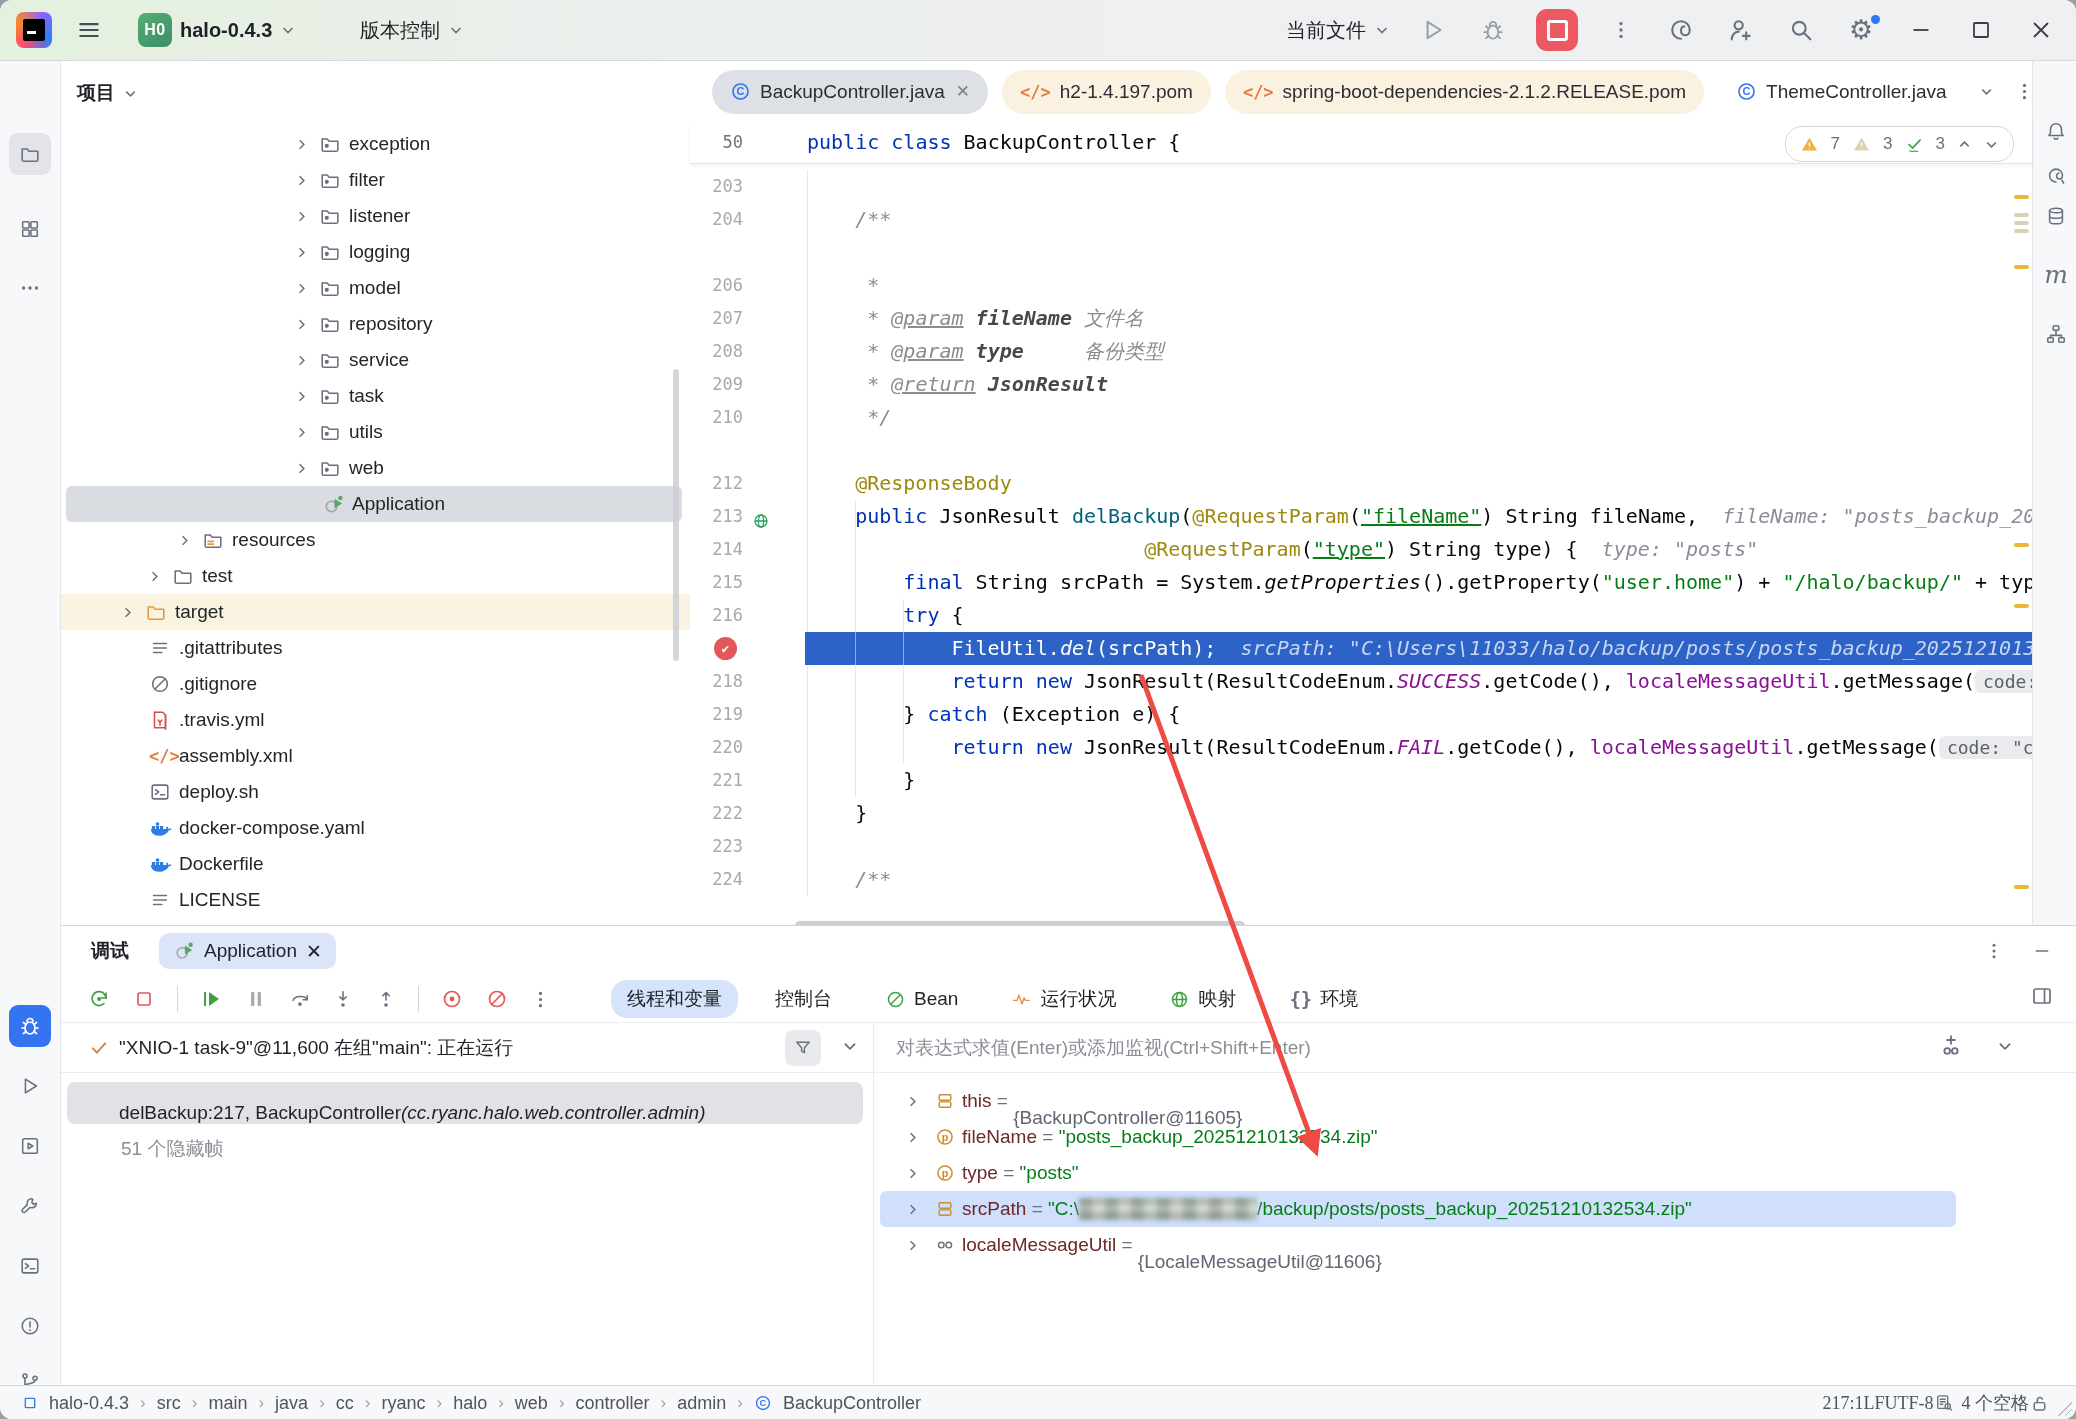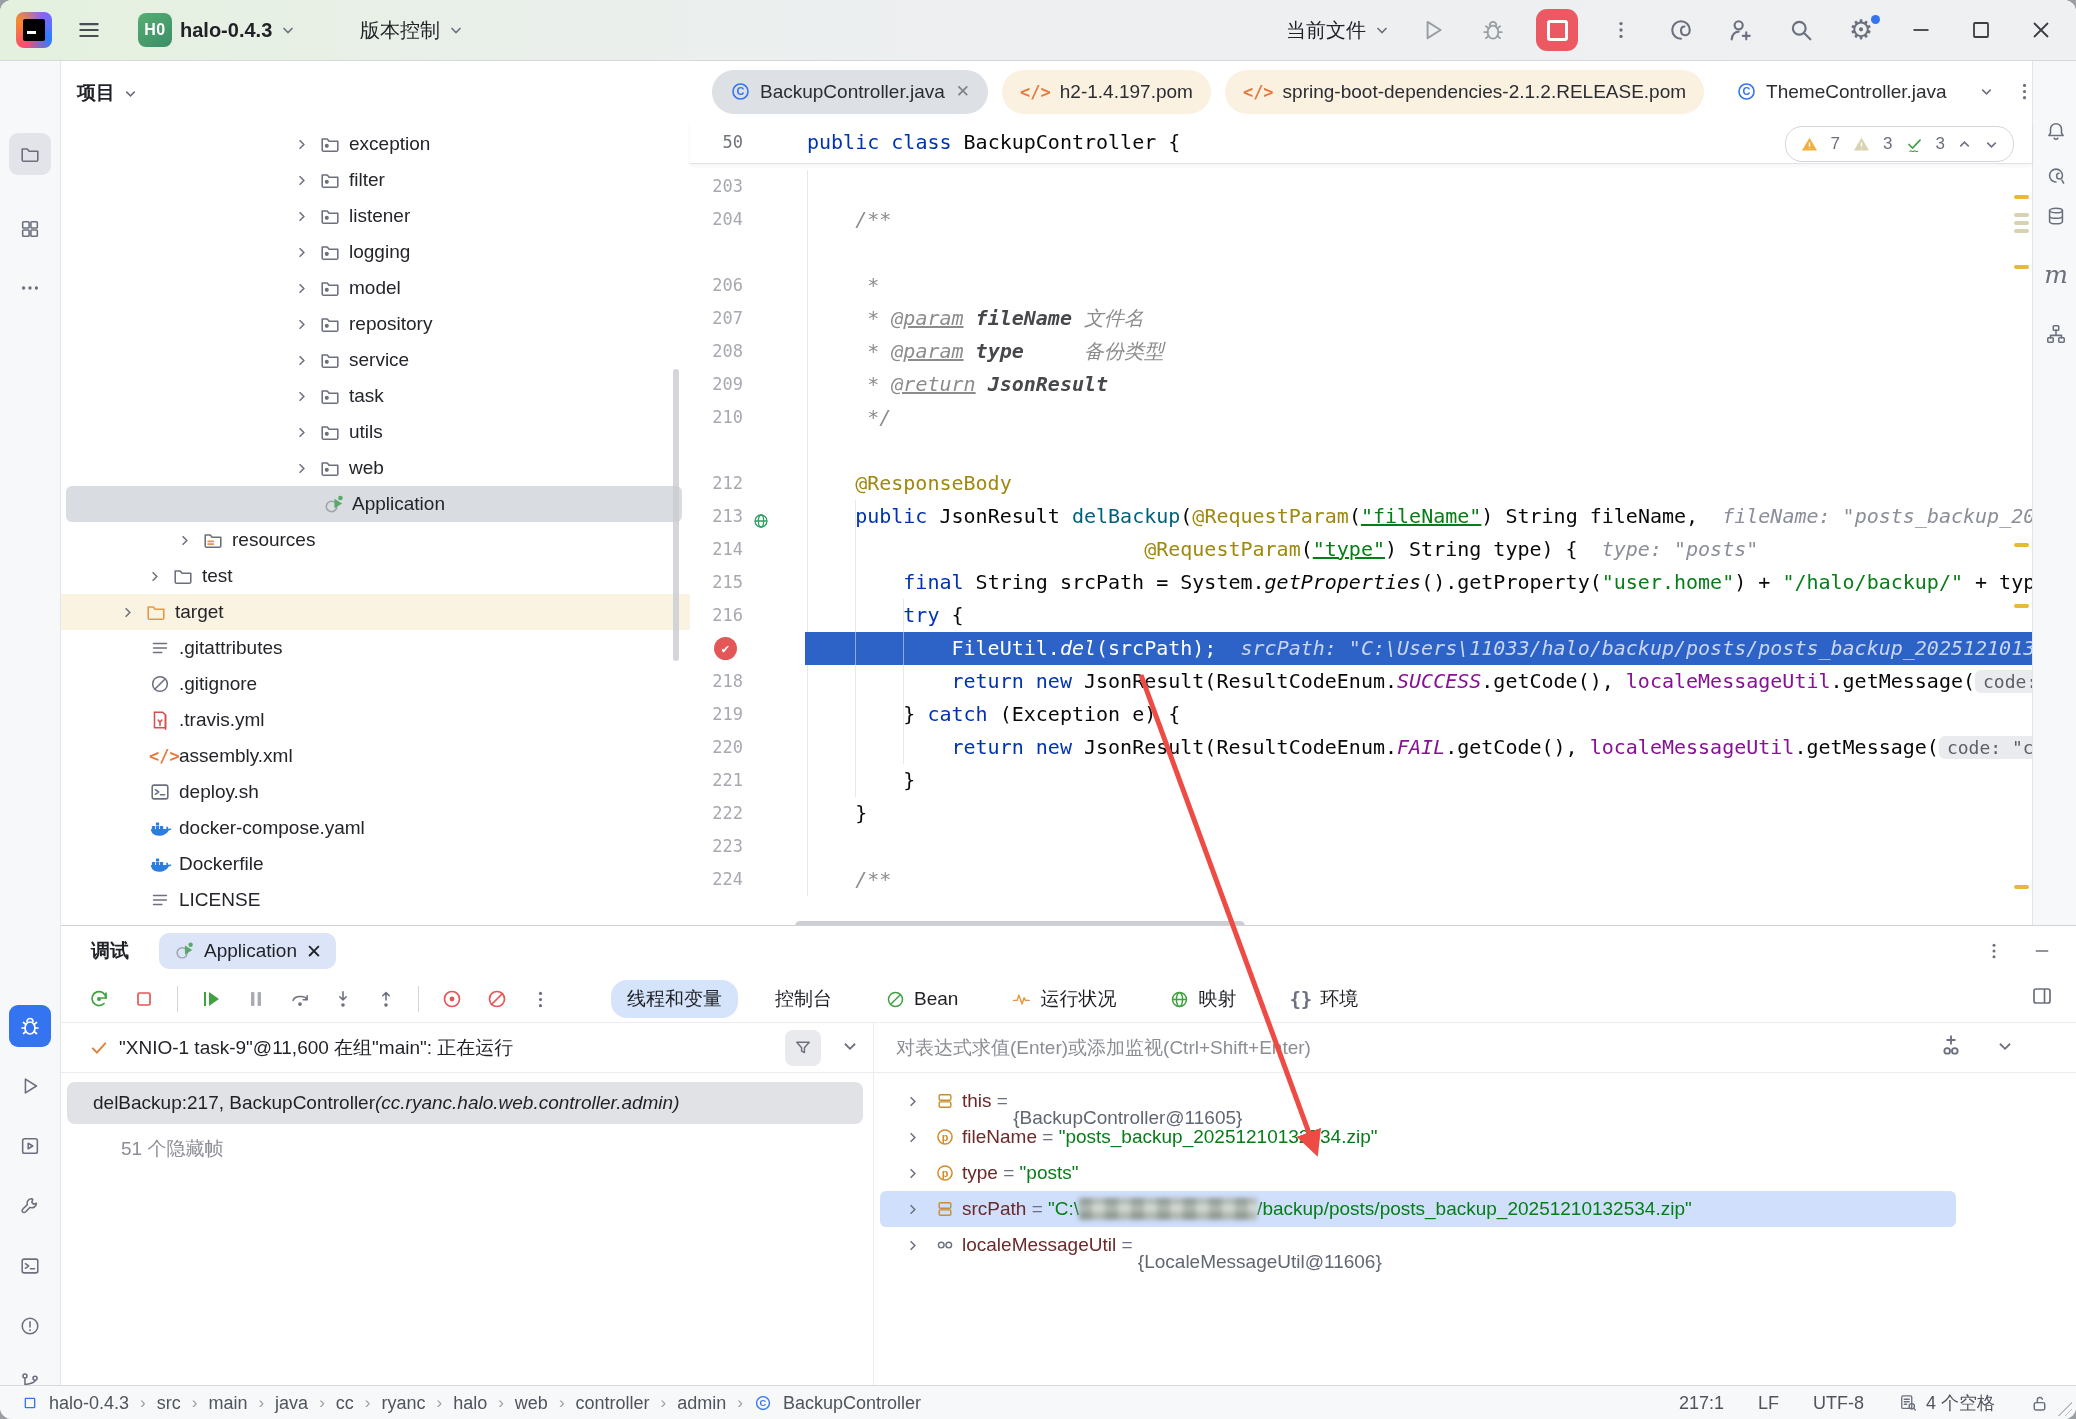--- a/index.html
+++ b/index.html
@@ -86,42 +86,42 @@
   .tsep{width:1px;height:26px;background:#d3d5db;}
   .vtab{height:38px;display:flex;align-items:center;gap:8px;padding:0 16px;border-radius:16px;font-size:19px;color:#1f2126;white-space:nowrap;}
   .vtab.selected{background:#d5e3fb;}
   #dbg-layout-ic{position:absolute;right:22px;top:58px;}
   #dbg-left{position:absolute;left:0;top:97px;width:813px;height:363px;border-right:1px solid #ebecf0;box-sizing:border-box;}
   #thread-row{position:absolute;left:0;top:0;width:100%;height:50px;border-bottom:1px solid #ebecf0;box-sizing:border-box;
     display:flex;align-items:center;gap:10px;padding-left:28px;font-size:19px;color:#1f2126;}
   #thr-funnel{position:absolute;right:52px;top:7px;width:36px;height:36px;background:#e8eaed;border-radius:8px;display:flex;align-items:center;justify-content:center;}
   #thr-chev{position:absolute;right:14px;top:14px;}
   #frame-row{position:absolute;left:6px;top:59px;width:796px;height:42px;background:#e0e2e6;border-radius:8px;
-    display:flex;align-items:center;padding-left:26px;box-sizing:border-box;font-size:19px;color:#1f2126;white-space:nowrap;}
+    display:flex;align-items:flex-end;padding-left:52px;box-sizing:border-box;font-size:19px;color:#1f2126;white-space:nowrap;}
   #frame-pkg{font-style:italic;color:#1f2126;}
   #hidden-frames{position:absolute;left:60px;top:108px;height:36px;display:flex;align-items:center;font-size:19px;color:#8c8e96;}
   #dbg-right{position:absolute;left:813px;top:97px;width:1202px;height:363px;}
   #watchbar{position:absolute;left:0;top:0;width:100%;height:50px;border-bottom:1px solid #ebecf0;box-sizing:border-box;
     display:flex;align-items:center;padding-left:22px;font-size:19px;color:#8c8e96;}
   #watch-icons{position:absolute;right:62px;top:10px;display:flex;gap:32px;align-items:center;}
   .vrow{position:absolute;left:0;width:1202px;height:36px;font-size:19px;}
   .vrow.sel{background:#cfdffc;border-radius:6px;left:6px;width:1076px;}
   .vrow .vchev,.vrow .vicon,.vrow .vtext{position:absolute;top:0;height:36px;display:flex;align-items:center;}
   .vname{color:#6b2929;}
   .veq{color:#6c707e;}
   .vref{color:#606672;margin-top:33px;}
   .vstr{color:#067d17;}
   .redact{display:inline-block;width:178px;height:22px;border-radius:2px;vertical-align:-4px;
     background:repeating-linear-gradient(90deg,#b7bfb9 0 13px,#dde1dd 13px 26px),repeating-linear-gradient(0deg,rgba(150,160,152,.5) 0 8px,rgba(230,233,230,.5) 8px 16px);
     background-blend-mode:multiply;filter:blur(2.5px);}
   
   #statusbar{position:absolute;left:0;top:1385px;width:2076px;height:34px;background:#f7f8fa;border-top:1px solid #d6d8dc;box-sizing:border-box;}
   #crumbs{position:absolute;left:22px;top:0;height:34px;display:flex;align-items:center;gap:11px;font-size:18px;color:#50545c;white-space:nowrap;}
   .crumb-sep{color:#9b9ea6;font-size:17px;}
-  #status-right{position:absolute;right:26px;top:0;height:34px;display:flex;align-items:center;gap:34px;font-size:18px;color:#50545c;}
+  #status-right{position:absolute;right:26px;top:0;height:34px;display:flex;align-items:center;font-size:18px;color:#50545c;font-family:Liberation Serif, serif;}
   .sr-item{display:flex;align-items:center;gap:8px;}
   #resize-grip{position:absolute;right:4px;bottom:3px;width:14px;height:14px;
     background:linear-gradient(135deg,transparent 0 50%,#b9bcc2 50% 56%,transparent 56% 72%,#b9bcc2 72% 78%,transparent 78%);}
 </style>
 </head>
 <body>
 
 <div id="window">
 
   <div id="titlebar">

